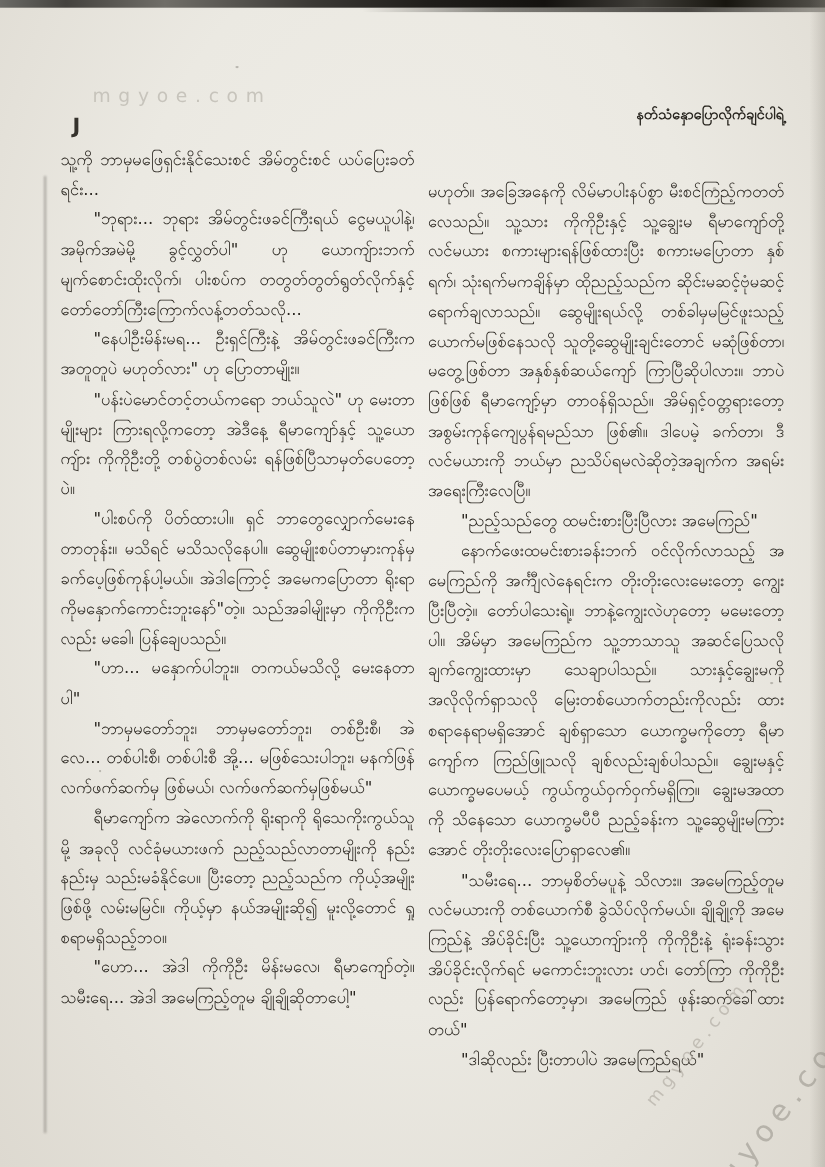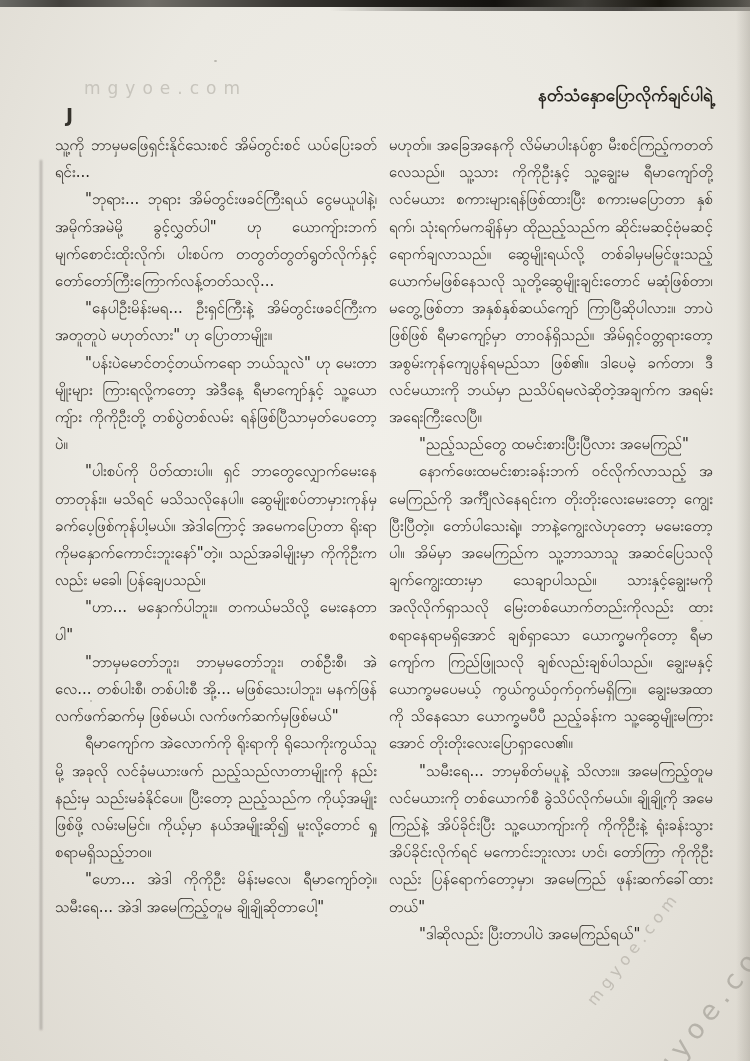--- a/index.html
+++ b/index.html
@@ -38,31 +38,31 @@
   }
   .wm-top{
     position:absolute;top:78px;left:84px;
     color:#c7c4bc;font-size:17px;letter-spacing:7px;font-weight:400;
   }
   .page-marker{
     position:absolute;top:104px;left:66px;
     color:#35322c;font-size:19px;font-weight:700;
   }
   .header-right{
-    position:absolute;top:84px;left:389px;width:324px;
-    text-align:right;color:#26231d;font-size:17px;font-weight:700;
+    position:absolute;top:95px;left:389px;width:324px;
+    text-align:right;color:#26231d;font-size:13px;font-weight:700;
     letter-spacing:.2px;
   }
   .col{
     position:absolute;top:132px;height:866px;overflow:hidden;
     color:#29251f;font-size:15px;line-height:27.2px;
     text-align:justify;
   }
   .col-left{left:55px;width:322px;}
-  .col-right{left:389px;width:324px;}
+  .col-right{left:389px;width:324px;margin-top:29px;}
   .col p{margin:0;}
   .col p.indent{text-indent:30px;}
   
   .wm-diag{
     position:absolute;color:rgba(150,145,137,.6);
     transform:rotate(-52deg);transform-origin:left bottom;
     letter-spacing:5px;white-space:nowrap;
   }
   .wm-diag.small{left:598px;top:990px;font-size:16px;color:rgba(165,160,152,.55);}
   .wm-diag.large{left:652px;top:1078px;font-size:27px;letter-spacing:7px;color:rgba(148,143,134,.55);}

